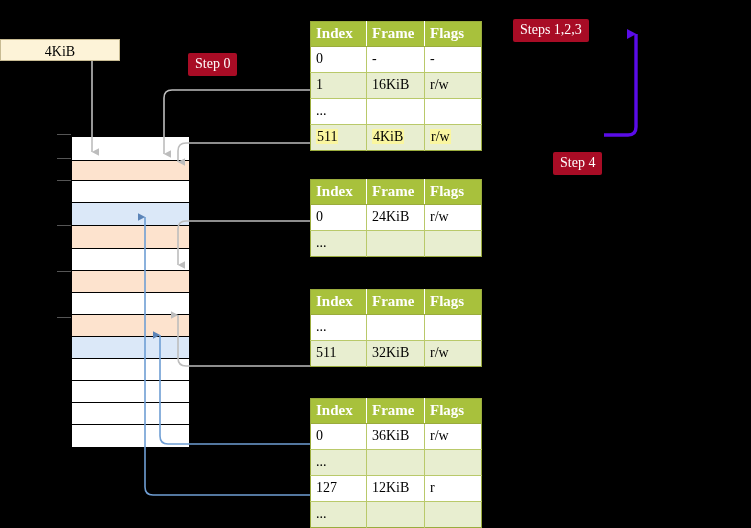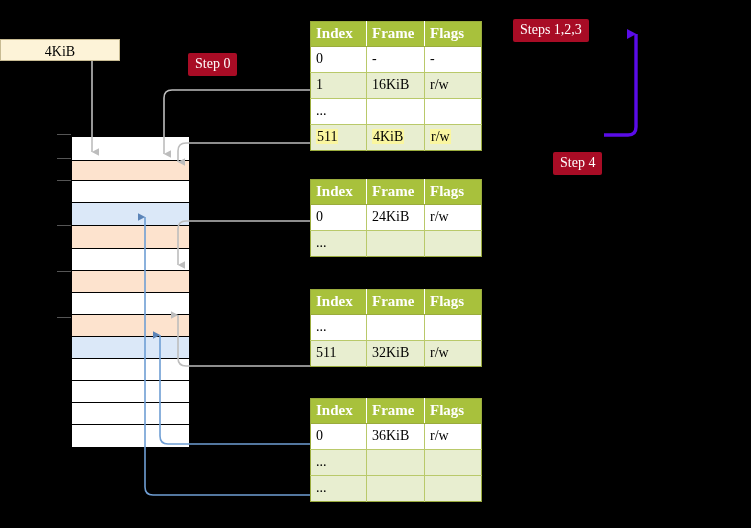--- a/index.html
+++ b/index.html
@@ -268,20 +268,25 @@
         <tr class="plain">
           <td>0</td>
           <td>36KiB</td>
           <td>r/w</td>
         </tr>
         <tr class="alt">
           <td>...</td>
           <td></td>
           <td></td>
         </tr>
+        <tr class="plain">
+          <td>127</td>
+          <td>12KiB</td>
+          <td>r</td>
+        </tr>
         <tr class="alt">
           <td>...</td>
           <td></td>
           <td></td>
         </tr>
       </tbody>
   </table>
 
   <svg id="wires" viewBox="0 0 751 528">
     <defs>

